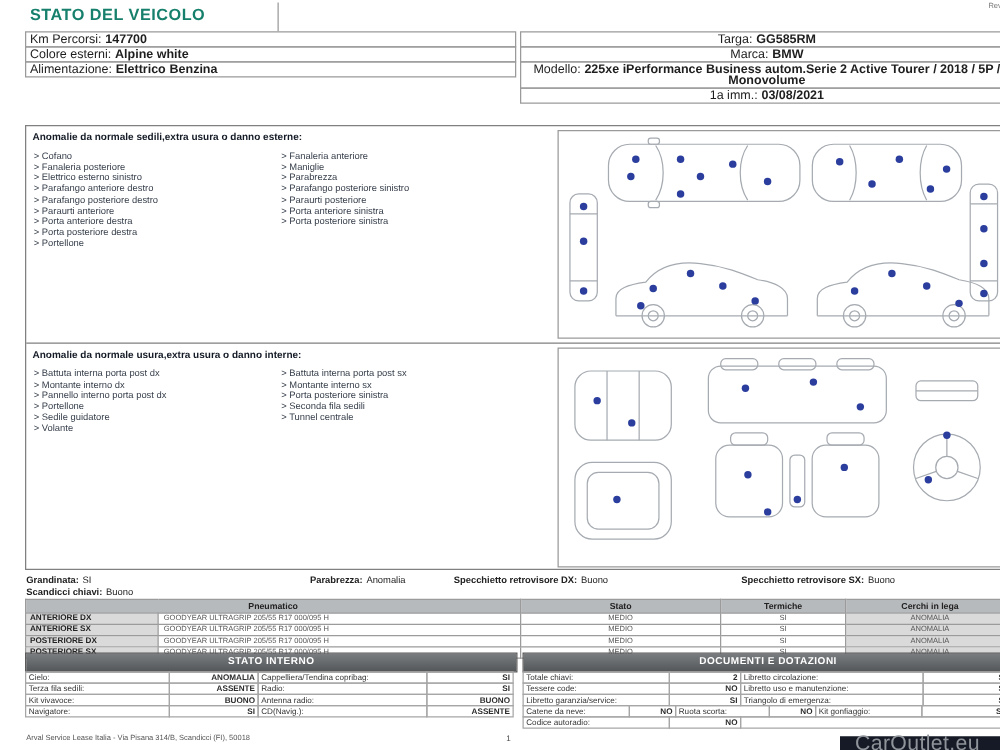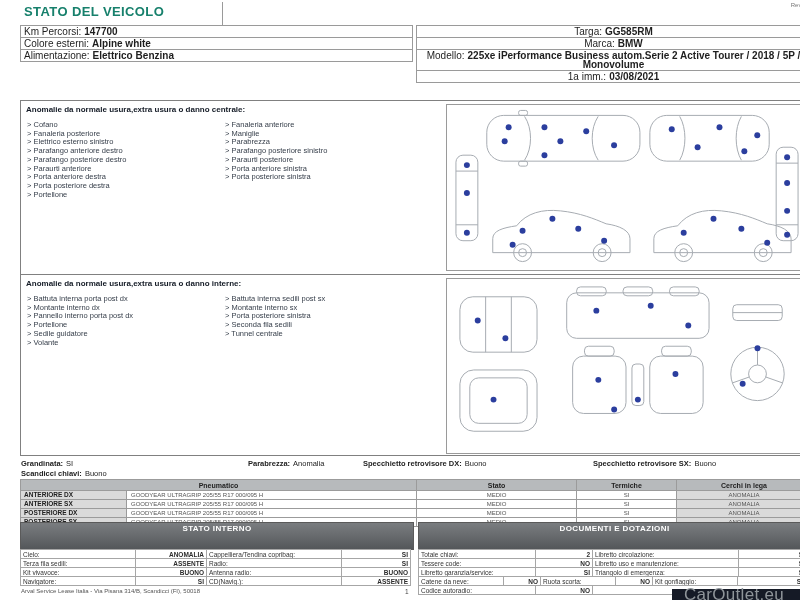--- a/index.html
+++ b/index.html
@@ -48,21 +48,21 @@
   .tiretable th { background:#b7babc; font-size:7px; height:11px; color:#222; font-weight:bold; }
   .tiretable td { height:9px; line-height:8px; }
   .tt-label { background:#dadada; font-weight:bold; font-size:6.5px; padding-left:3px; }
   .tt-tire  { font-size:6px; color:#555; padding-left:4px; }
   .tt-mid   { font-size:6px; color:#555; text-align:center; }
   .tt-cerchi{ font-size:6px; color:#555; text-align:center; background:#dadada; }
   
   .dtable { position:absolute; top:522px; }
   #stato-interno { left:4px; width:394px; }
   #documenti { left:402px; width:393px; }
-  .dt-head { height:28px; line-height:12px; text-align:center; font-size:8px; font-weight:bold;
+  .dt-head { height:16px; line-height:12px; text-align:center; font-size:8px; font-weight:bold;
              color:#fff; background:linear-gradient(#7a7d80,#54575a); border:1px solid #5a5a5a;
              letter-spacing:.4px; }
   .drow { display:flex; margin-top:-1px; }
   .drow span { border:1px solid #a6a6a6; margin-left:-1px; height:10px; line-height:9px;
                font-size:6.5px; overflow:hidden; white-space:nowrap; }
   .drow span:first-child { margin-left:0; }
   .dl { color:#333; padding-left:2px; }
   .dv { text-align:right; font-weight:bold; color:#2c2c2c; padding-right:2px; }
   
   .footer-addr { position:absolute; left:5px; top:588px; font-size:6px; color:#555; }
@@ -102,21 +102,21 @@
     </div>
     <div class="irow">
       <span>Modello:</span><b>225xe iPerformance Business autom.Serie 2 Active Tourer / 2018 / 5P / Monovolume</b>
     </div>
     <div class="irow">
       <span>1a imm.:</span><b>03/08/2021</b>
     </div>
   </div>
 
   <div class="mainbox">
-    <div class="sec-title t-ext">Anomalie da normale usura,extra usura o danno centrale:</div>
+    <div class="sec-title t-ext">Anomalie da normale sedili,extra usura o danno esterne:</div>
 
     <div class="dmg-list l-ext c1">
       <div class="dmg-item">Cofano</div>
       <div class="dmg-item">Fanaleria posteriore</div>
       <div class="dmg-item">Elettrico esterno sinistro</div>
       <div class="dmg-item">Parafango anteriore destro</div>
       <div class="dmg-item">Parafango posteriore destro</div>
       <div class="dmg-item">Paraurti anteriore</div>
       <div class="dmg-item">Porta anteriore destra</div>
       <div class="dmg-item">Porta posteriore destra</div>
@@ -200,21 +200,21 @@
 
     <div class="dmg-list l-int c1">
       <div class="dmg-item">Battuta interna porta post dx</div>
       <div class="dmg-item">Montante interno dx</div>
       <div class="dmg-item">Pannello interno porta post dx</div>
       <div class="dmg-item">Portellone</div>
       <div class="dmg-item">Sedile guidatore</div>
       <div class="dmg-item">Volante</div>
     </div>
     <div class="dmg-list l-int c2">
-      <div class="dmg-item">Battuta interna sedili post sx</div>
+      <div class="dmg-item">Battuta interna porta post sx</div>
       <div class="dmg-item">Montante interno sx</div>
       <div class="dmg-item">Porta posteriore sinistra</div>
       <div class="dmg-item">Seconda fila sedili</div>
       <div class="dmg-item">Tunnel centrale</div>
     </div>
 
     <div class="diagram d-int">
       <svg viewBox="0 0 362 176">
         <g class="sketch">
           <rect x="12" y="18" width="78" height="56" rx="13"></rect>

